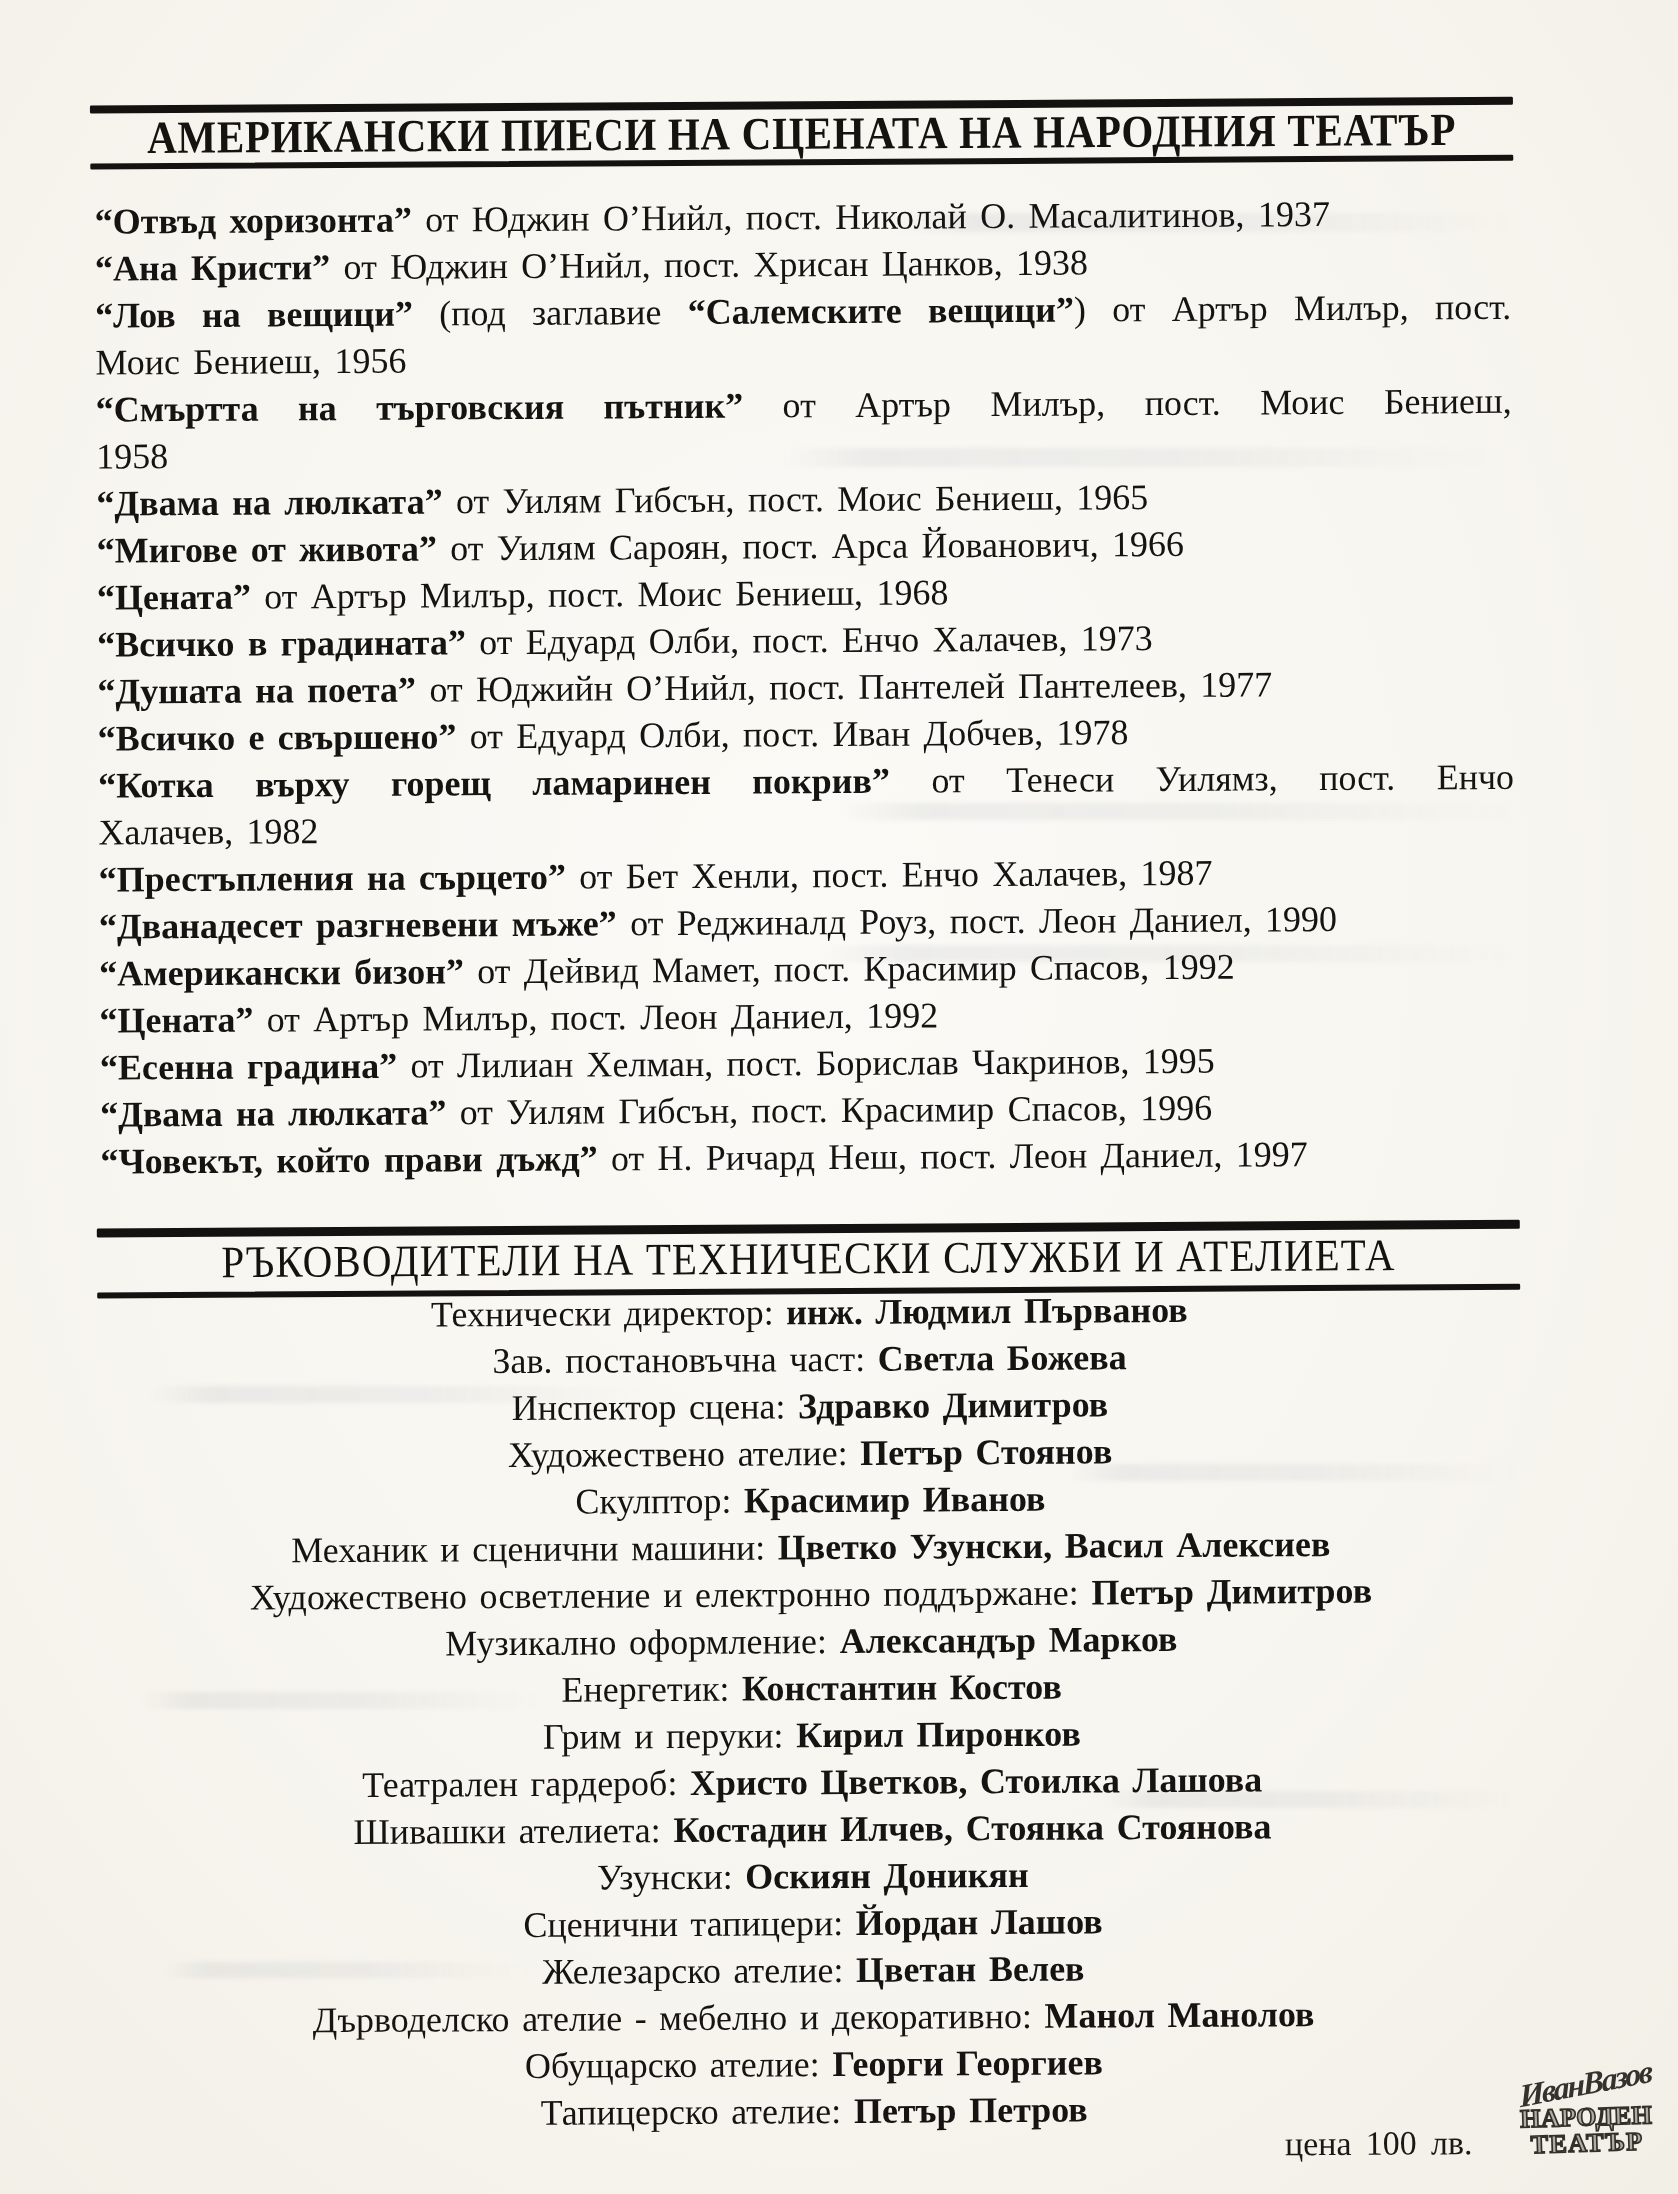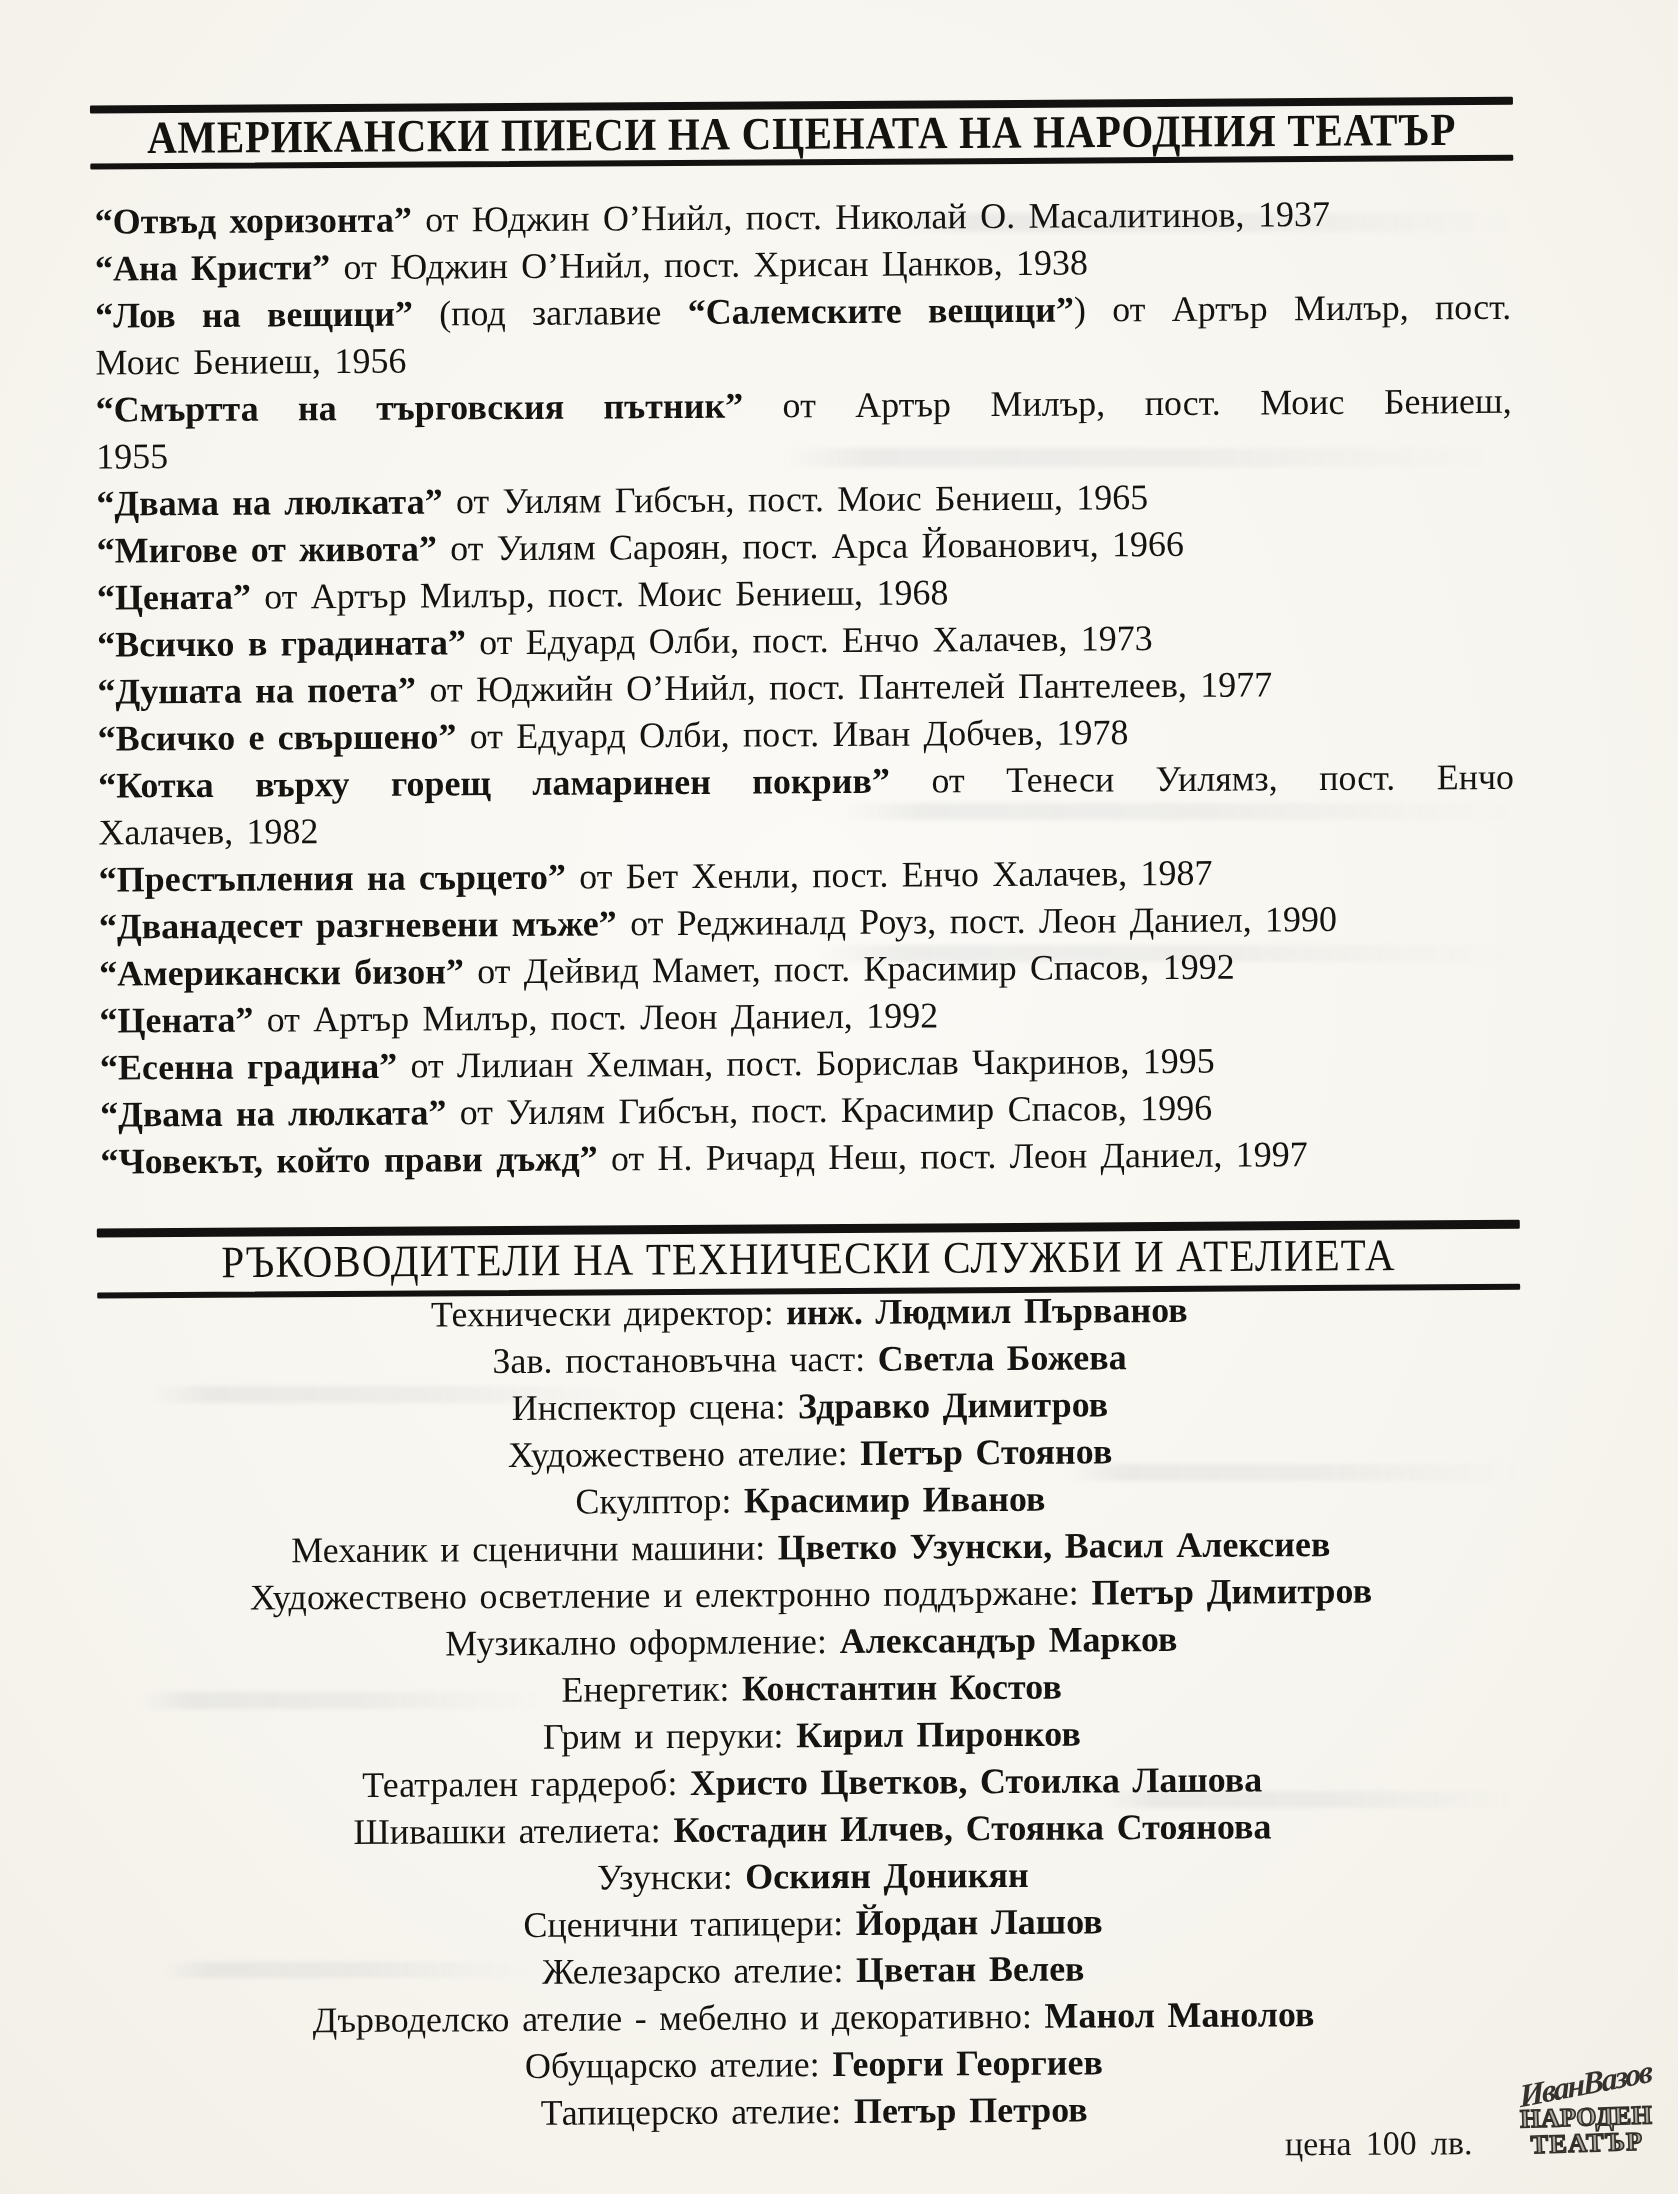--- a/index.html
+++ b/index.html
@@ -94,21 +94,21 @@
     <div class="rule rule-1"></div>
     <div class="section-title title-1">АМЕРИКАНСКИ ПИЕСИ НА СЦЕНАТА НА НАРОДНИЯ ТЕАТЪР</div>
     <div class="rule rule-2"></div>
 
     <div class="plays">
         <div class="play-line"><span class="bold">“Отвъд хоризонта”</span><span class="reg"> от Юджин О’Нийл, пост. Николай О. Масалитинов, 1937</span></div>
         <div class="play-line"><span class="bold">“Ана Кристи”</span><span class="reg"> от Юджин О’Нийл, пост. Хрисан Цанков, 1938</span></div>
         <div class="play-line flush"><span class="bold">“Лов на вещици”</span><span class="reg"> (под заглавие </span><span class="bold">“Салемските вещици”</span><span class="reg">) от Артър Милър, пост.</span></div>
         <div class="play-line"><span class="reg">Моис Бениеш, 1956</span></div>
         <div class="play-line flush"><span class="bold">“Смъртта на търговския пътник”</span><span class="reg"> от Артър Милър, пост. Моис Бениеш,</span></div>
-        <div class="play-line"><span class="reg">1955</span></div>
+        <div class="play-line"><span class="reg">1958</span></div>
         <div class="play-line"><span class="bold">“Двама на люлката”</span><span class="reg"> от Уилям Гибсън, пост. Моис Бениеш, 1965</span></div>
         <div class="play-line"><span class="bold">“Мигове от живота”</span><span class="reg"> от Уилям Сароян, пост. Арса Йованович, 1966</span></div>
         <div class="play-line"><span class="bold">“Цената”</span><span class="reg"> от Артър Милър, пост. Моис Бениеш, 1968</span></div>
         <div class="play-line"><span class="bold">“Всичко в градината”</span><span class="reg"> от Едуард Олби, пост. Енчо Халачев, 1973</span></div>
         <div class="play-line"><span class="bold">“Душата на поета”</span><span class="reg"> от Юджийн О’Нийл, пост. Пантелей Пантелеев, 1977</span></div>
         <div class="play-line"><span class="bold">“Всичко е свършено”</span><span class="reg"> от Едуард Олби, пост. Иван Добчев, 1978</span></div>
         <div class="play-line flush"><span class="bold">“Котка върху горещ ламаринен покрив”</span><span class="reg"> от Тенеси Уилямз, пост. Енчо</span></div>
         <div class="play-line"><span class="reg">Халачев, 1982</span></div>
         <div class="play-line"><span class="bold">“Престъпления на сърцето”</span><span class="reg"> от Бет Хенли, пост. Енчо Халачев, 1987</span></div>
         <div class="play-line"><span class="bold">“Дванадесет разгневени мъже”</span><span class="reg"> от Реджиналд Роуз, пост. Леон Даниел, 1990</span></div>

